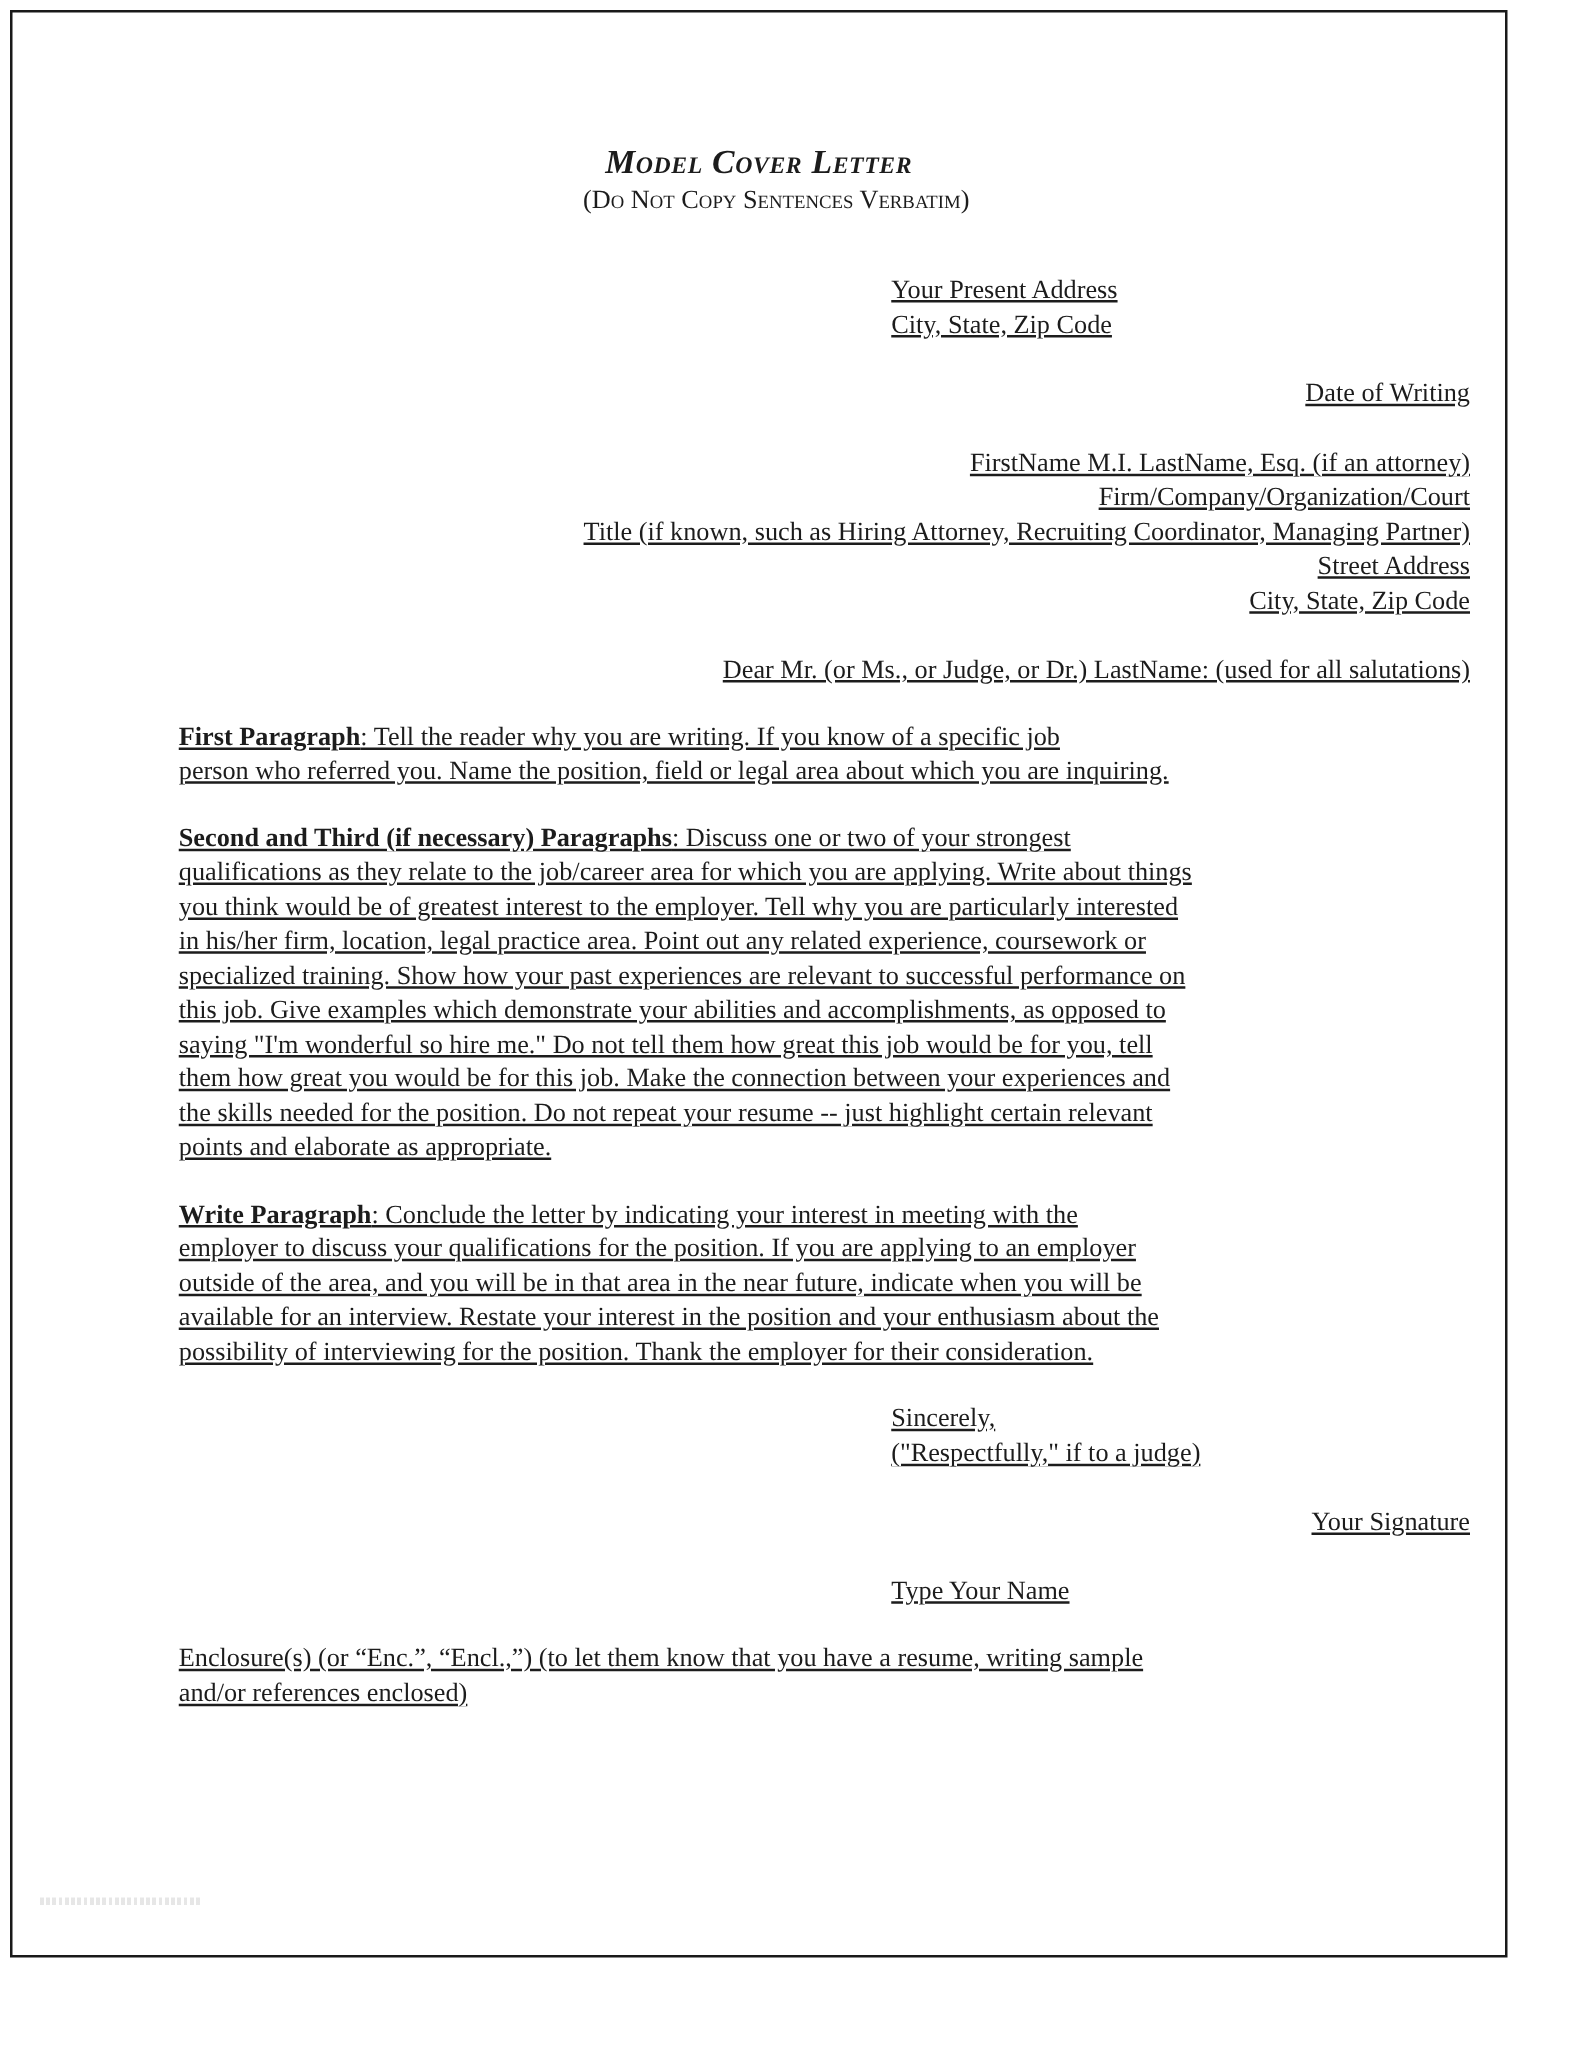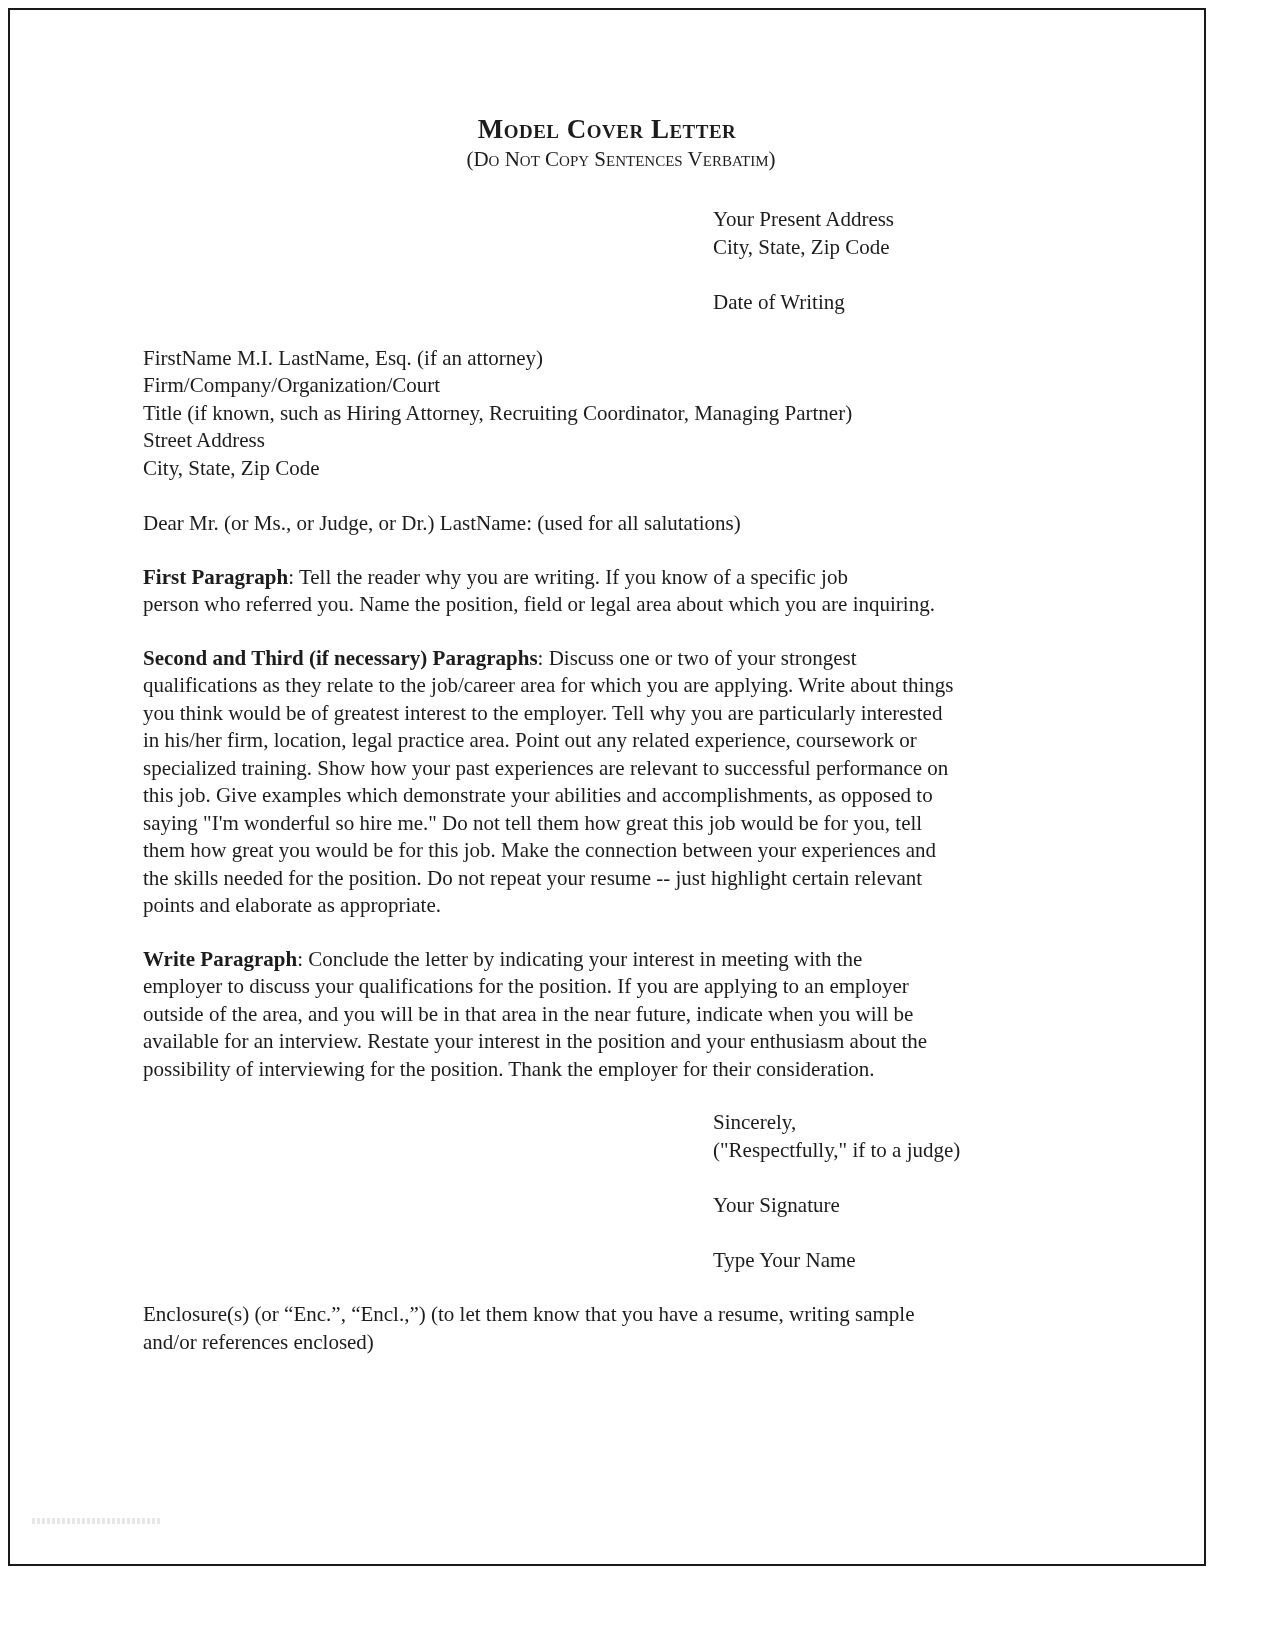--- a/index.html
+++ b/index.html
@@ -28,51 +28,53 @@
   .doc-title {
     position: absolute;
     top: 104px;
     left: 0;
     right: 0;
     text-align: center;
     font-size: 27px;
     font-weight: bold;
     font-variant: small-caps;
     letter-spacing: 0.5px;
+    font-style: italic;
   }
   .doc-subtitle {
     position: absolute;
     top: 137px;
     left: 0;
     right: 0;
     text-align: center;
     font-size: 21px;
     font-variant: small-caps;
     margin-left: 28px;
   }
   .content {
     position: absolute;
-    top: 4px;
+    top: 16px;
     left: 0;
     right: 0;
     padding: 0 28px 0 133px;
+    text-decoration: underline;
   }
   .line {
     font-size: 21px;
     line-height: 27.5px;
     white-space: nowrap;
   }
   .right-col {
     margin-left: 570px;
   }
   .lead {
     font-weight: bold;
   }
   .mt192 { margin-top: 192px; }
-  .mt28  { margin-top: 28px; }
+  .mt28  { margin-top: 28px; text-align: right; }
   .mt27  { margin-top: 27px; }
   .mt26  { margin-top: 26px; }
   .watermark {
     position: absolute;
     left: 32px;
     top: 1518px;
     width: 128px;
     height: 6px;
     opacity: 0.35;
     background: repeating-linear-gradient(

